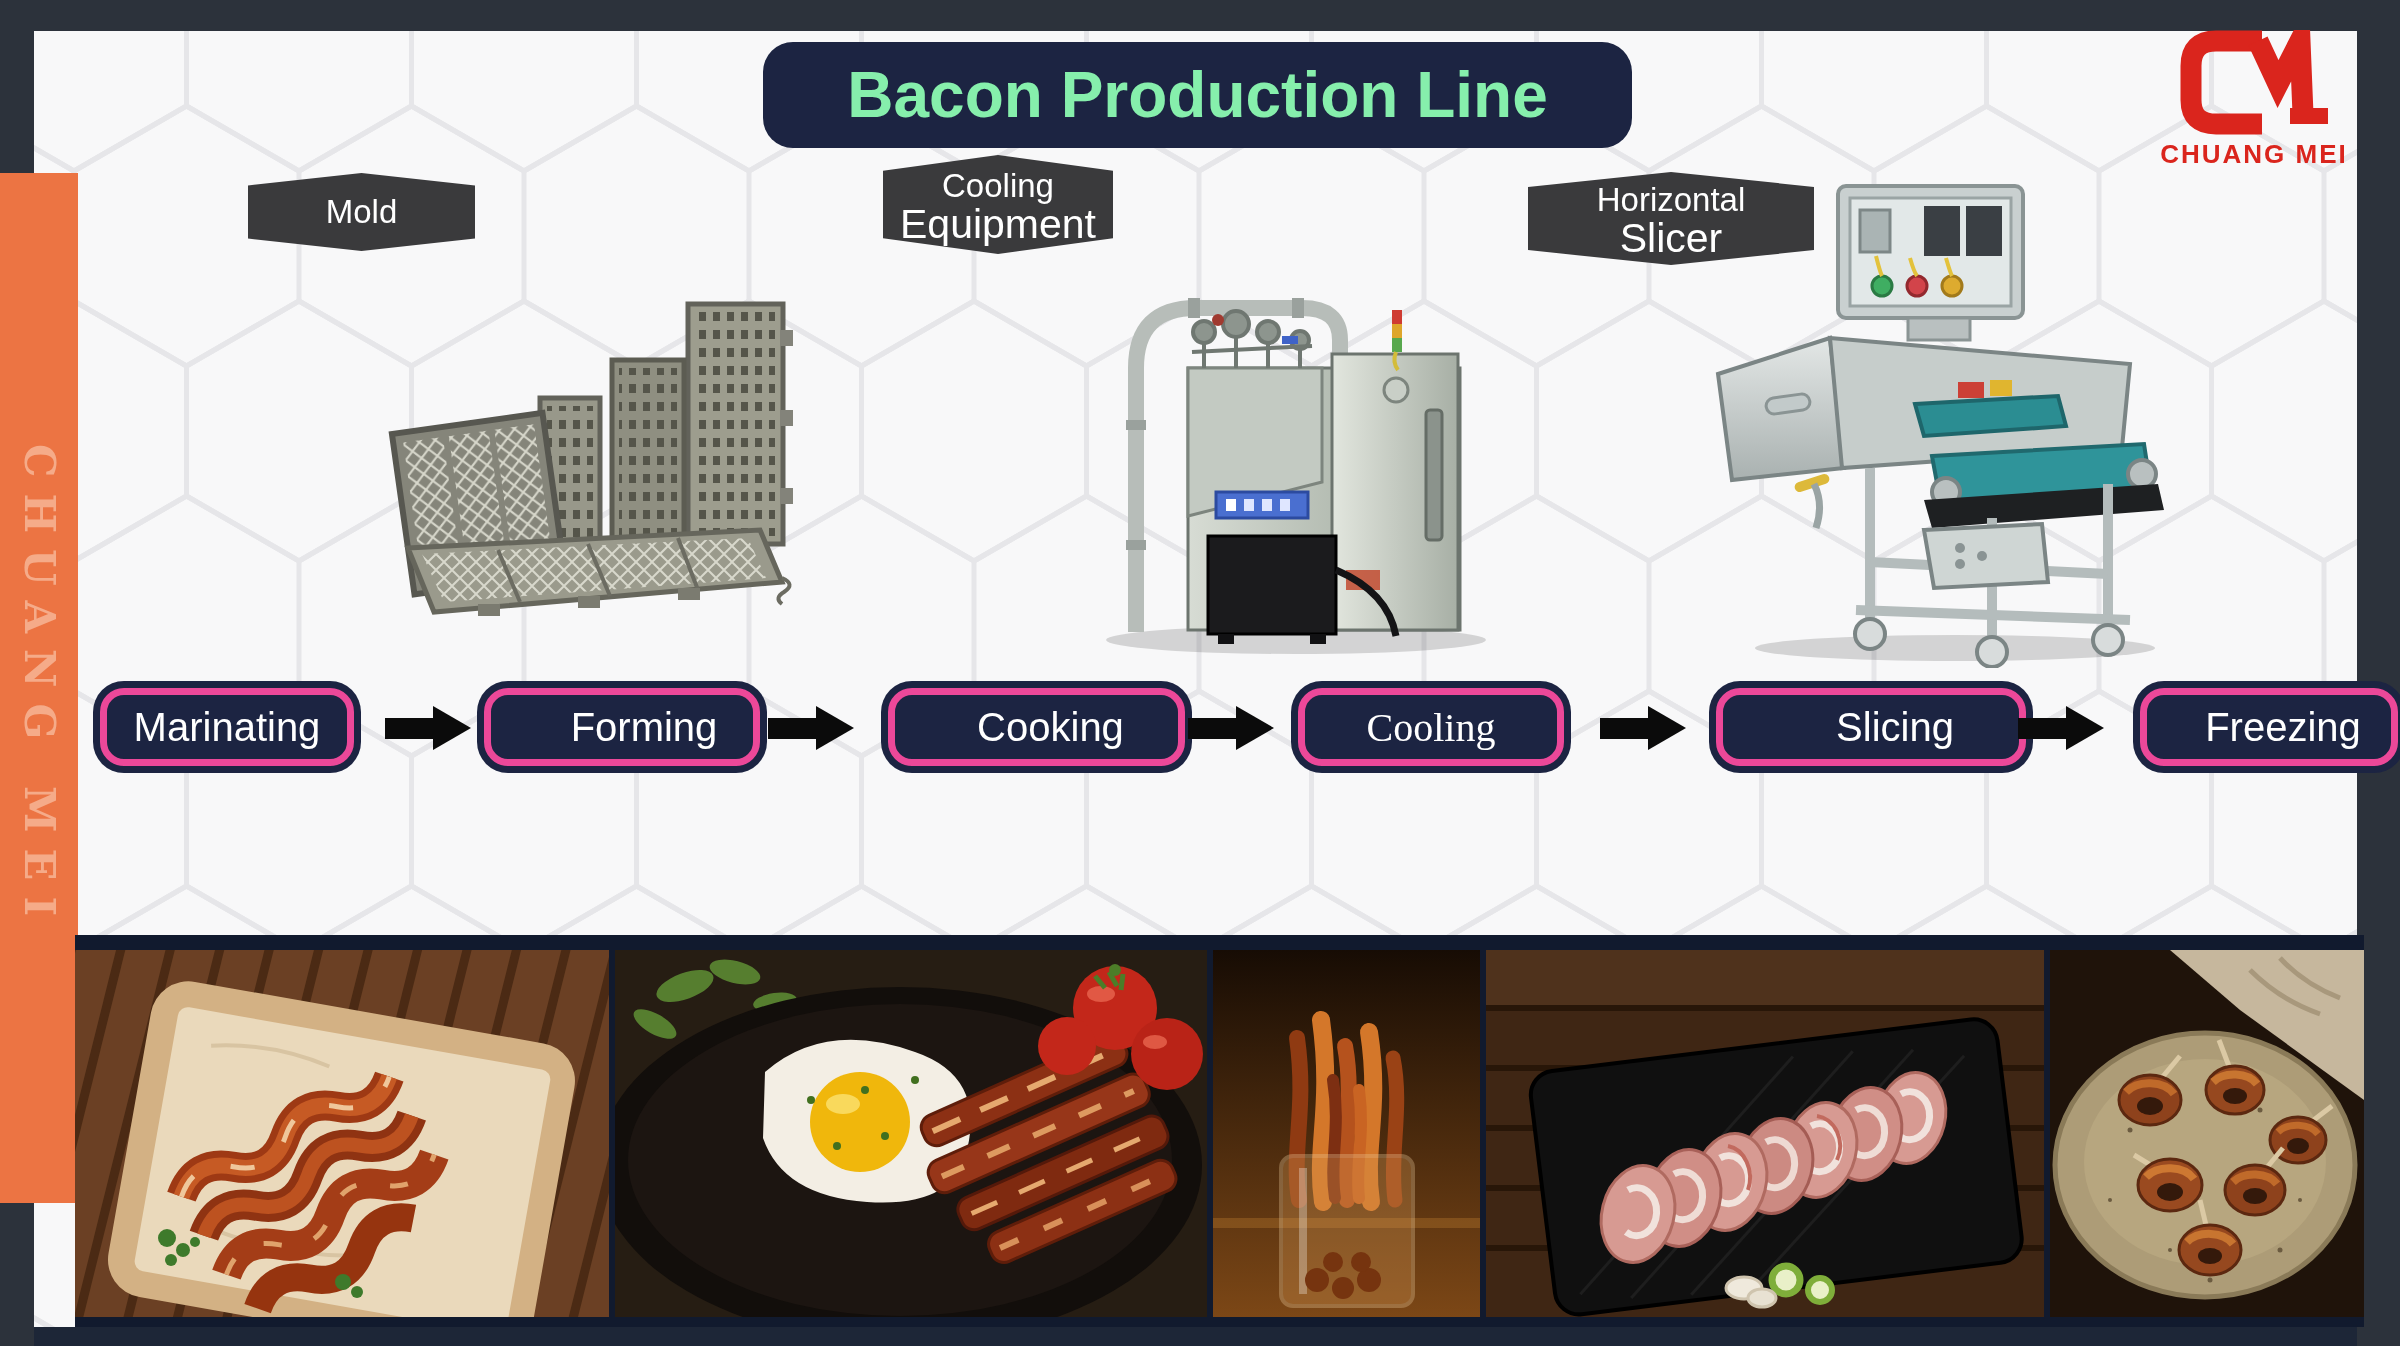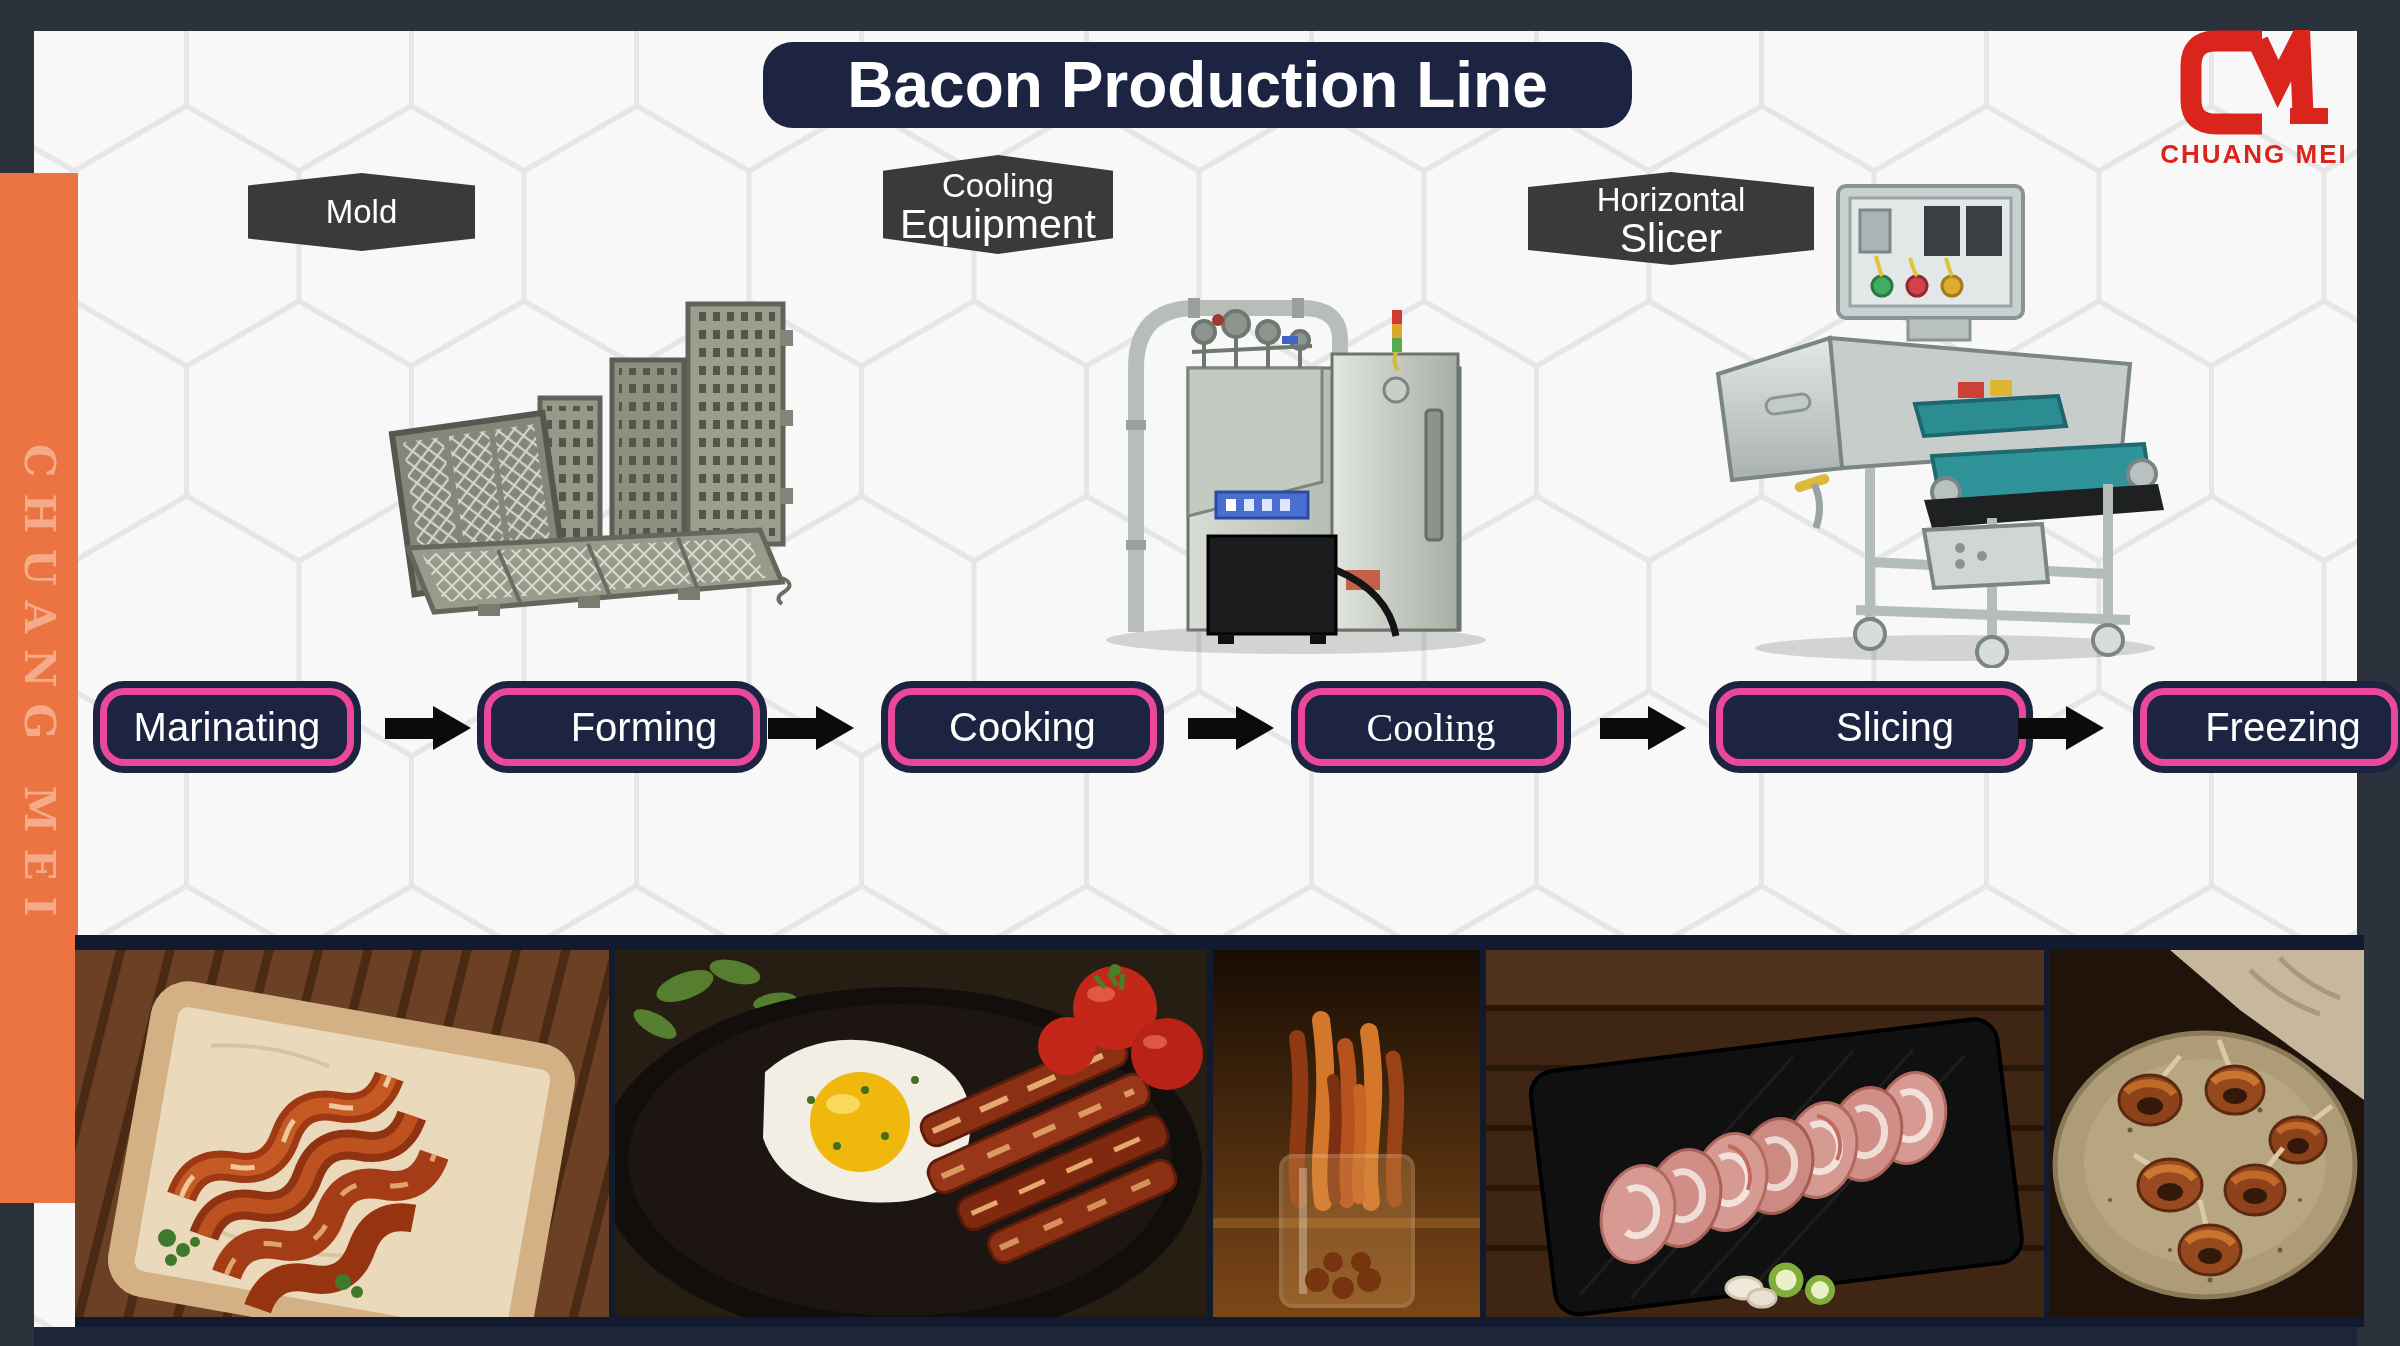--- a/index.html
+++ b/index.html
@@ -1,20 +1,20 @@
 <!DOCTYPE html>
 <html><head>
 <meta charset="utf-8">
 <style>
   html,body{margin:0;padding:0;background:#2c323b;}
   #canvas{position:relative;width:2400px;height:1346px;background:#2c323b;overflow:hidden;font-family:"Liberation Sans",sans-serif;}
   .panel{position:absolute;left:34px;top:31px;width:2323px;height:1296px;background:#f8f8f9;}
   .hexbg{position:absolute;left:0;top:0;}
-  .title-banner{position:absolute;left:763px;top:42px;width:869px;height:86px;background:#1c2442;border-radius:30px;
-    display:flex;align-items:center;justify-content:center;color:#ffffff;font-size:64px;font-weight:bold;}
+  .title-banner{position:absolute;left:763px;top:42px;width:869px;height:106px;background:#1c2442;border-radius:30px;
+    display:flex;align-items:center;justify-content:center;color:#86efac;font-size:64px;font-weight:bold;}
   .orange-bar{position:absolute;left:0;top:173px;width:78px;height:1030px;background:#ec7443;
     display:flex;align-items:center;justify-content:center;}
   .side-text{writing-mode:vertical-rl;font-family:"DejaVu Serif",serif;font-weight:bold;
     font-size:42px;letter-spacing:16px;color:#f5ab89;}
   .logo-box{position:absolute;left:2148px;top:30px;width:212px;text-align:center;}
   .logo-text{margin-top:4px;color:#da251d;font-size:26px;font-weight:bold;letter-spacing:2px;}
   .ribbon{position:absolute;background:#3a3a3c;color:#ffffff;display:flex;flex-direction:column;
     align-items:center;justify-content:center;text-align:center;
     clip-path:polygon(0 16%,50% 0,100% 16%,100% 84%,50% 100%,0 84%);}
   .ribbon .l1{font-size:33px;line-height:38px;}
@@ -249,21 +249,21 @@
         <circle cx="398" cy="462" r="15"></circle>
     </g>
   </svg>
 
   <div class="pill" style="left:100px;width:240px;">
       <span>Marinating</span>
     </div>
   <div class="pill" style="left:484px;width:218px;padding-left:44px;">
       <span>Forming</span>
     </div>
-  <div class="pill" style="left:888px;width:255px;">
+  <div class="pill" style="left:888px;width:255px;padding-left:28px;">
       <span>Cooking</span>
     </div>
   <div class="pill" style="left:1298px;width:252px;font-family:Liberation Serif, serif;">
       <span>Cooling</span>
     </div>
   <div class="pill" style="left:1716px;width:248px;padding-left:48px;">
       <span>Slicing</span>
     </div>
   <div class="pill" style="left:2140px;width:216px;padding-left:28px;">
       <span>Freezing</span>

